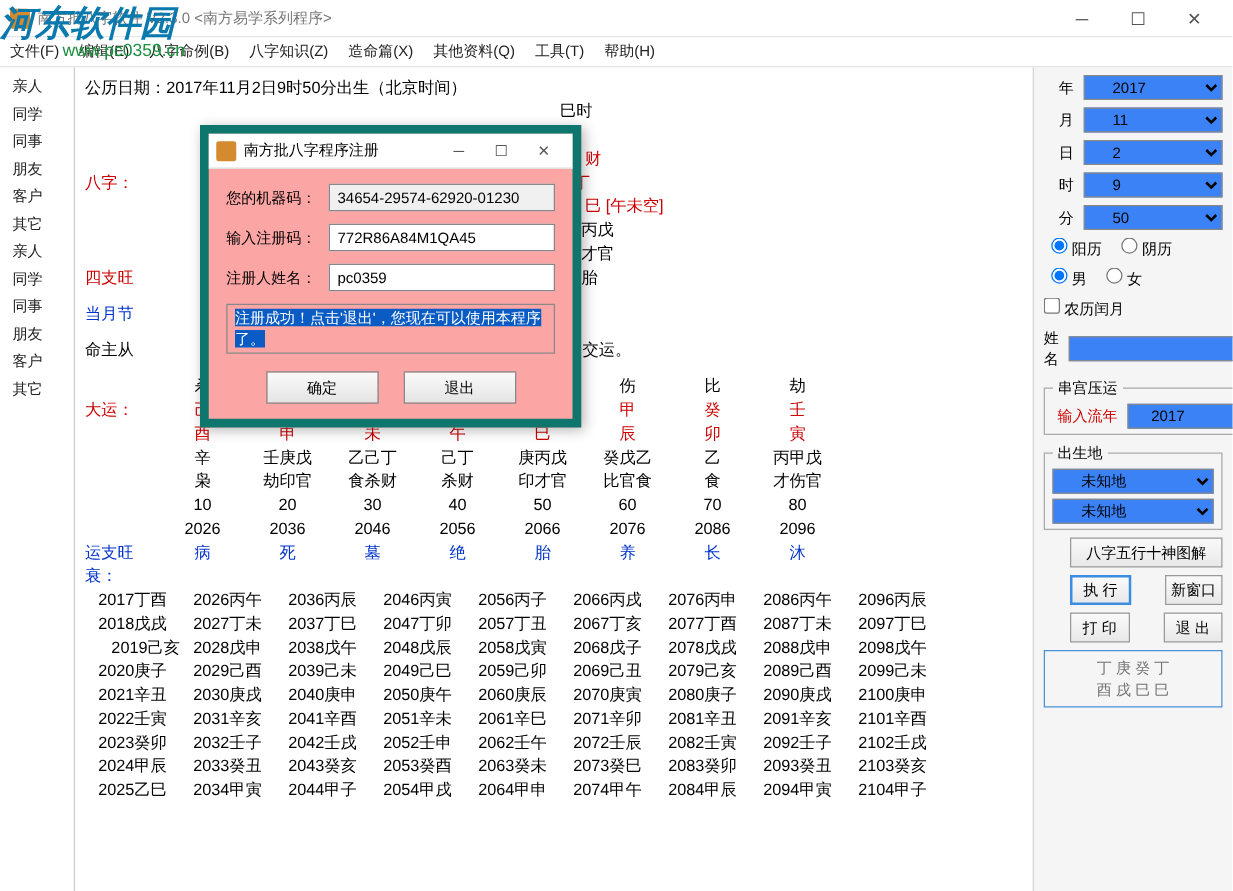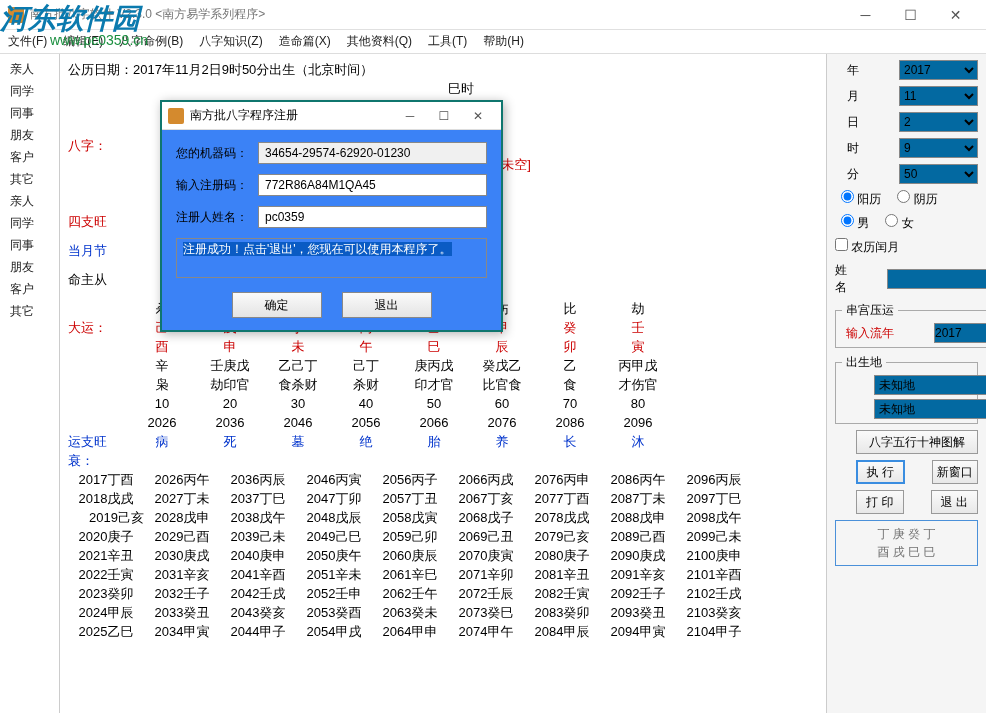--- a/index.html
+++ b/index.html
@@ -18,32 +18,32 @@
 .sidebar div { padding: 2px 10px; color: #222; font-size: 12px; line-height: 18px; }
 .content { flex: 1; padding: 6px 8px; background: #fff; overflow: hidden; line-height: 19px; font-size: 13px; position: relative; }
 .content .line { white-space: nowrap; }
 .red { color: #c00; }
 .blue { color: #0033cc; }
 .table-row { display: flex; }
 .table-row span { width: 68px; text-align: center; display: inline-block; }
 .rightpanel { width: 160px; border-left: 1px solid #ccc; padding: 6px 8px; background: #f5f5f5; display: flex; flex-direction: column; gap: 6px; }
 .rightpanel .row { display: flex; align-items: center; gap: 8px; }
 .rightpanel .row label { width: 24px; text-align: right; }
-.rightpanel select, .rightpanel input[type=text] { flex: 1; height: 20px; border: 1px solid #888; background: #0369a1; padding: 0 0; font-size: 12px; margin-left: 32px; }
+.rightpanel select, .rightpanel input[type=text] { flex: 1; height: 20px; border: 1px solid #888; background: #3b82f6; padding: 0 18px; font-size: 12px; }
 .rightpanel .radios { display: flex; gap: 16px; padding-left: 6px; }
 .rightpanel .btn { height: 24px; background: linear-gradient(#fafafa,#e8e8e8); border: 1px solid #999; font-size: 12px; display: flex; align-items: center; justify-content: center; margin-left: 21px; }
 .rightpanel .btnrow { display: flex; gap: 6px; align-items: flex-end; }
 .rightpanel .btnrow .btn { flex: 1; }
 .rightpanel .bluebox { border: 1px solid #4a90d9; padding: 4px; text-align: center; color: #737373; line-height: 18px; }
 .rightpanel fieldset { border: 1px solid #aaa; padding: 4px 6px; }
 .rightpanel fieldset legend { font-size: 12px; padding: 0 4px; }
 .highlight-exec { border: 2px solid #3a8de0 !important; }
 
 
-.dialog { position: absolute; left: 160px; top: 100px; width: 343px; background: #3b82f6; border: 2px solid #0f766e; box-shadow: 2px 2px 10px rgba(0,0,0,0.3); z-index: 500; }
+.dialog { position: absolute; left: 160px; top: 100px; width: 305px; background: #fca5a5; border: 7px solid #0f766e; box-shadow: 2px 2px 10px rgba(0,0,0,0.3); z-index: 500; }
 .dialog .dtitle { height: 28px; display: flex; align-items: center; padding: 0 6px; background: #fff; border-bottom: 1px solid #ddd; }
 .dialog .dtitle .icon { width: 16px; height: 16px; background: #d48a2e; border-radius: 2px; margin-right: 6px; }
 .dialog .dtitle .t { flex: 1; font-size: 12px; }
 .dialog .dtitle .wbtn { width: 34px; height: 26px; display: flex; align-items: center; justify-content: center; color: #555; }
 .dialog .dbody { padding: 12px 14px; }
 .dialog .drow { display: flex; align-items: center; margin-bottom: 10px; gap: 8px; }
 .dialog .drow label { width: 74px; font-size: 12px; }
 .dialog .drow input { flex: 1; height: 22px; border: 1px solid #888; background: #fff; padding: 0 6px; font-size: 12px; }
 .dialog .drow input[readonly] { background: #f0f0f0; }
 .dialog .msg { border: 1px solid #888; padding: 2px 6px; font-size: 12px; margin-bottom: 14px; height: 40px; }

